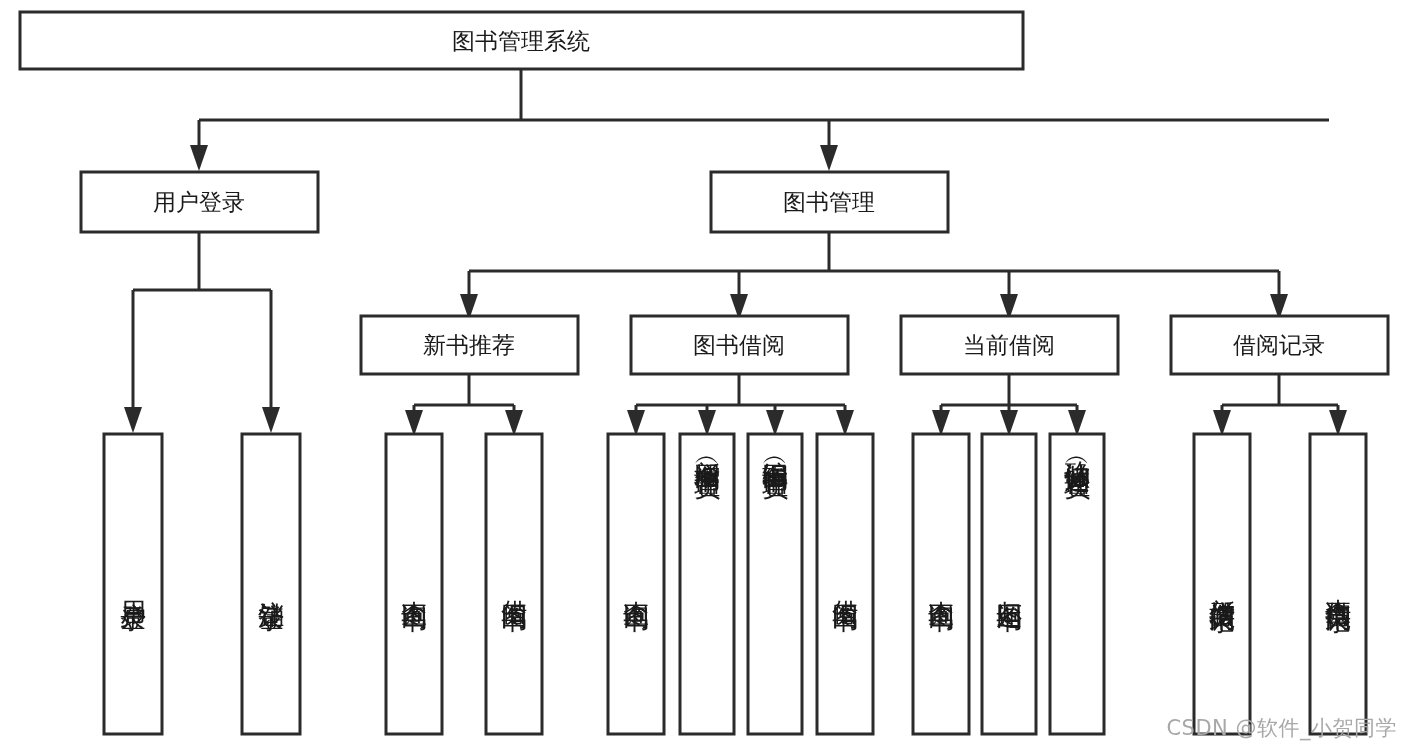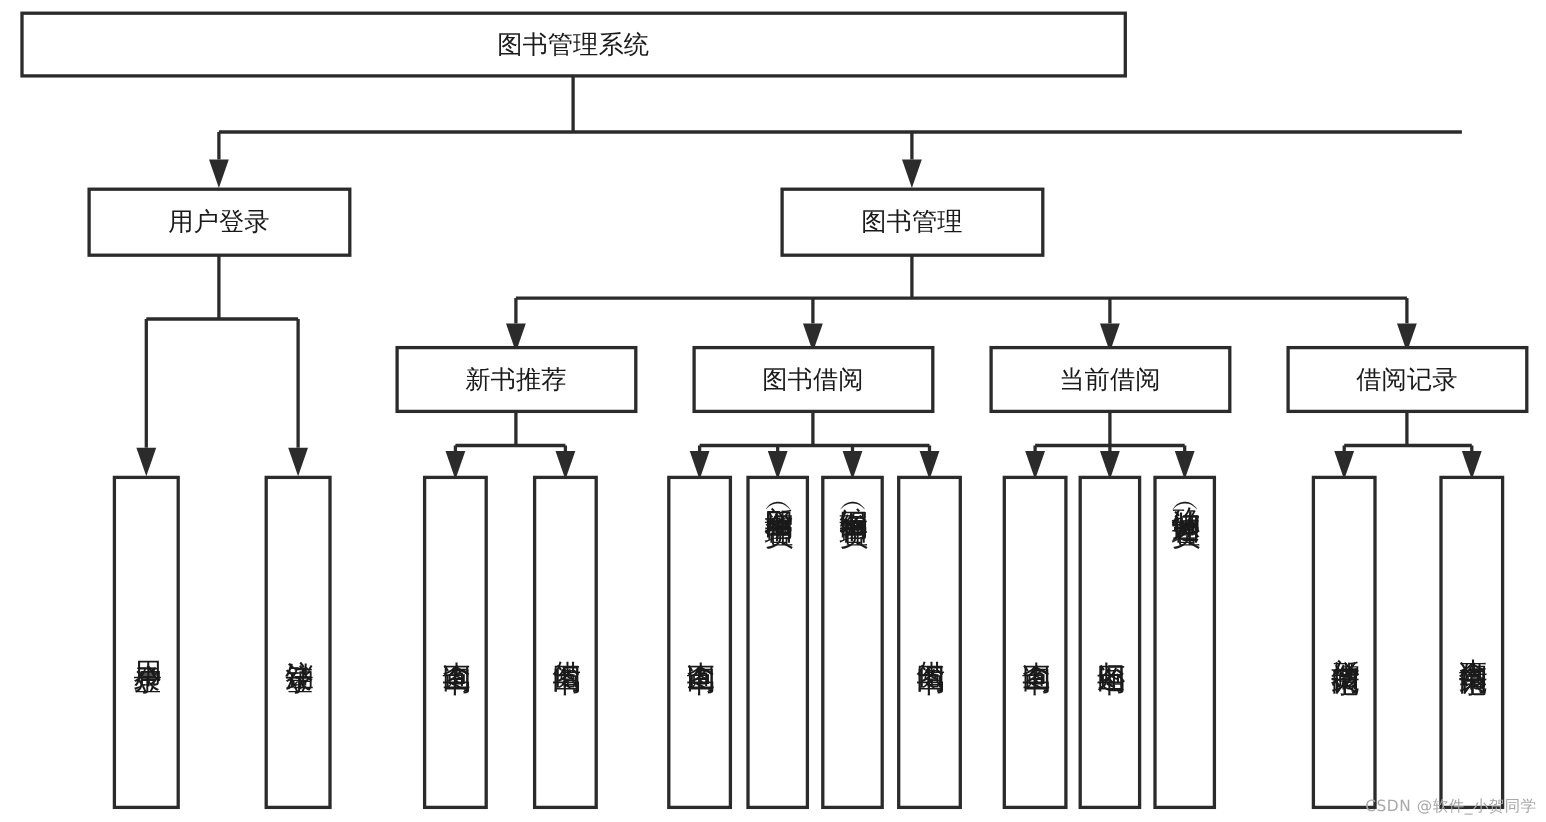--- a/index.html
+++ b/index.html
@@ -64,21 +64,21 @@
     letter-spacing: 2px;
     color: #1a1a1a;
     white-space: nowrap;
     text-align: center;
   }
   .watermark {
     position: absolute;
     right: 8px;
     bottom: 5px;
     font-family: "DejaVu Sans", "Liberation Sans", sans-serif;
-    font-size: 14px;
+    font-size: 21px;
     color: #a8a8a8;
     letter-spacing: 0.5px;
     white-space: nowrap;
   }
 </style>
 </head>
 <body>
 
 <div id="diagram-root">
 

